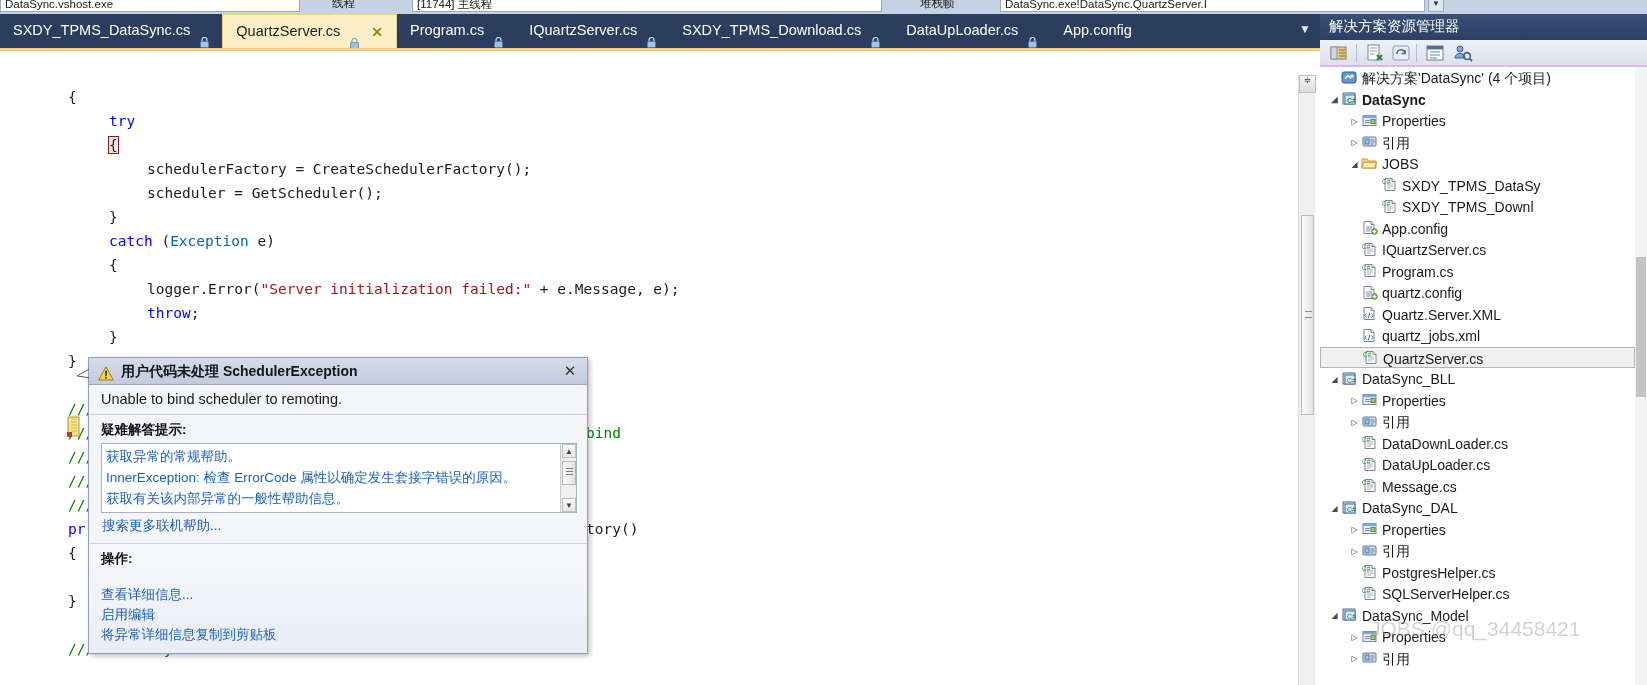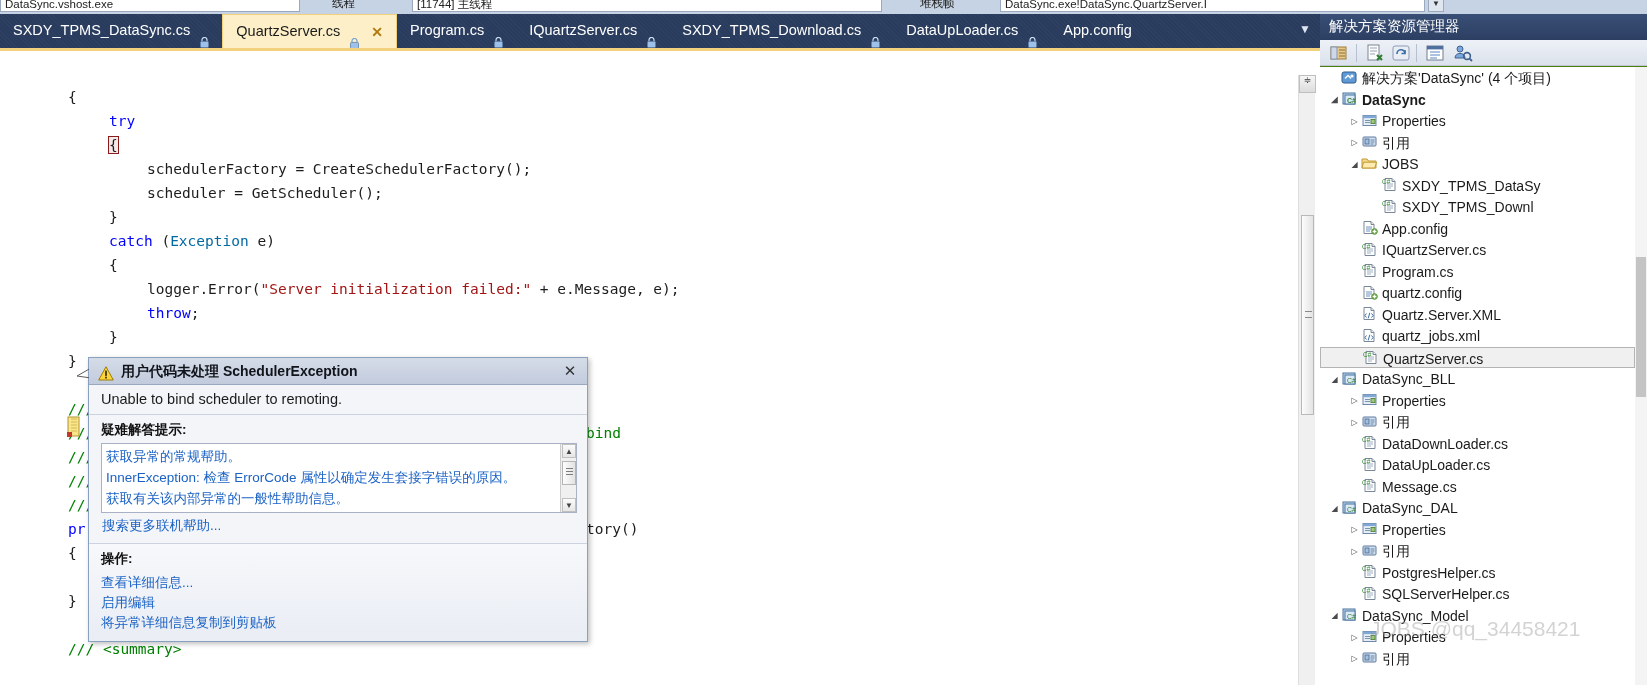--- a/index.html
+++ b/index.html
@@ -334,40 +334,40 @@
     font-size: 13.5px;
     color: #1b62c4;
     padding: 2px 0 0 1px;
     white-space: nowrap;
   }
   .exh-actions {
     border-top: 1px solid #ccd3e0;
     background: linear-gradient(180deg,#f7f8fb,#e9edf4);
     padding: 6px 10px 8px 12px;
   }
-  .exh-actions .exh-h { margin-bottom: 5px; }
+  .exh-actions .exh-h { margin-bottom: 17px; }
   .act-link {
     display: block;
     font-size: 13.5px;
     line-height: 20px;
     color: #1b62c4;
     white-space: nowrap;
   }
   .exh-tail {
     position: absolute;
     left: -12px; top: 8px;
     width: 14px; height: 14px;
   }
 
   
   .sln {
     position: absolute;
     left: 1320px; top: 14px;
     width: 327px; height: 671px;
-    background: #4d7c0f;
+    background: #f0abfc;
     box-sizing: border-box;
   }
   .sln-header {
     position: absolute;
     left: 0; top: 0;
     width: 327px; height: 26px;
     background: linear-gradient(180deg,#3a4f76,#2c3f63);
     color: #ffffff;
     font-size: 14.5px;
     line-height: 25px;

